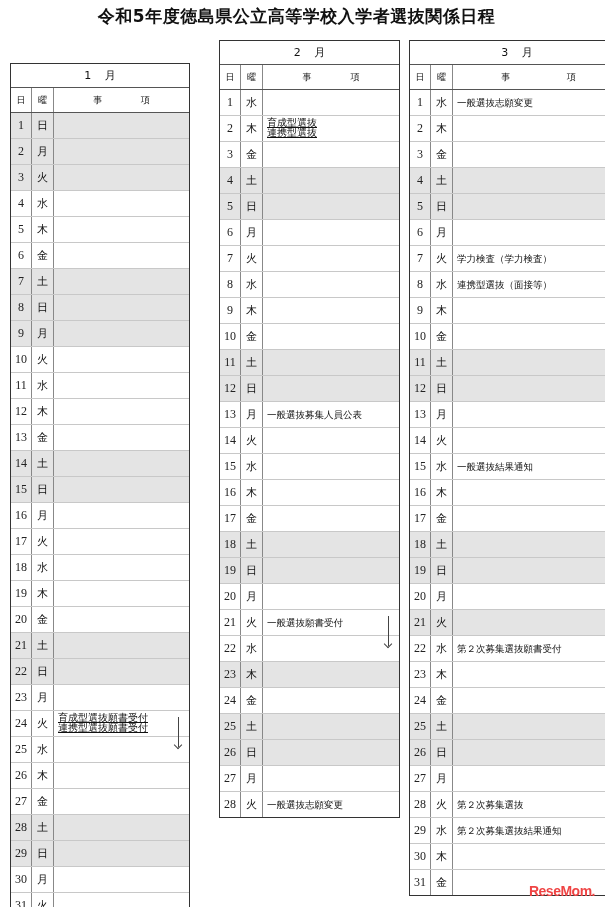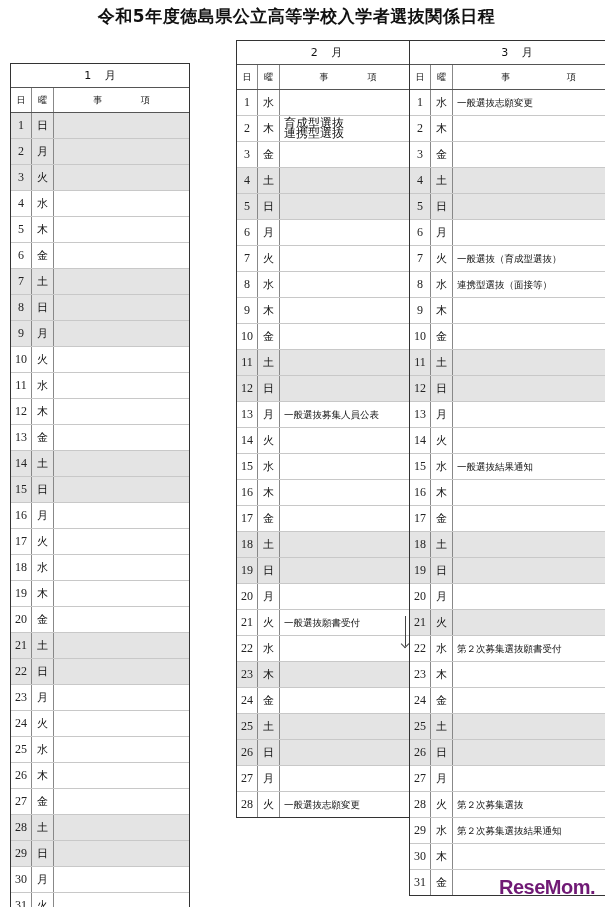--- a/index.html
+++ b/index.html
@@ -16,26 +16,26 @@
   .c-wd  { width:21px; text-align:center; border-right:1px solid #888; flex:none; }
   .c-ev  { flex:1; padding-left:4px; position:relative; white-space:nowrap; overflow:visible; }
   .chead .c-day, .chead .c-wd { font-family:"DejaVu Sans", sans-serif; }
   .chead .c-ev { display:flex; justify-content:space-around; padding:0 20px; }
   .row { display:flex; height:25px; line-height:25px; border-bottom:1px solid #c8c8c8; font-size:11px; }
   .row:last-child { border-bottom:none; }
   .row.holiday { background:#e4e4e4; }
   .row .c-day { font-size:12px; color:#222; }
   .row .c-wd { font-size:11px; }
   .row .c-ev { font-size:9.5px; }
-  .row .c-ev.two { line-height:10px; padding-top:2px; font-size:12px; }
+  .row .c-ev.two { line-height:10px; padding-top:2px; font-size:10px;text-decoration:underline; }
   .arrow { position:absolute; width:1px; background:#444; }
   .arrow::after { content:""; position:absolute; left:-3px; bottom:-1px; width:5px; height:5px;
                   border-right:1px solid #444; border-bottom:1px solid #444; transform:rotate(45deg); }
   .logo { position:absolute; right:10px; bottom:8px; font-family:"Liberation Sans", sans-serif;
-          font-weight:bold; font-size:20px; color:#701a75; letter-spacing:-0.5px; }
+          font-weight:bold; font-size:14px; color:#ef4444; letter-spacing:-0.5px; }
 </style>
 </head>
 <body>
 
 <div class="title">令和5年度徳島県公立高等学校入学者選抜関係日程</div>
 
 <div class="month" id="m0" style="left:10px; width:180px;margin-top:23px;">
     <div class="mhead">1 月</div>
     <div class="chead">
       <div class="c-day">日</div>
@@ -156,20 +156,25 @@
       <div class="c-ev"><span></span></div>
     </div>
     <div class="row">
       <div class="c-day">23</div>
       <div class="c-wd">月</div>
       <div class="c-ev"><span></span></div>
     </div>
     <div class="row">
       <div class="c-day">24</div>
       <div class="c-wd">火</div>
+      <div class="c-ev two">
+        <div>育成型選抜願書受付</div>
+        <div>連携型選抜願書受付</div>
+        <div class="arrow" style="right:10px; top:6px; height:30px;"></div>
+      </div>
     </div>
     <div class="row">
       <div class="c-day">25</div>
       <div class="c-wd">水</div>
       <div class="c-ev"><span></span></div>
     </div>
     <div class="row">
       <div class="c-day">26</div>
       <div class="c-wd">木</div>
       <div class="c-ev"><span></span></div>
@@ -193,21 +198,21 @@
       <div class="c-day">30</div>
       <div class="c-wd">月</div>
       <div class="c-ev"><span></span></div>
     </div>
     <div class="row">
       <div class="c-day">31</div>
       <div class="c-wd">火</div>
       <div class="c-ev"><span></span></div>
     </div>
   </div>
-<div class="month" id="m1" style="left:236px; width:181px;">
+<div class="month" id="m1" style="left:219px; width:181px;">
     <div class="mhead">2 月</div>
     <div class="chead">
       <div class="c-day">日</div>
       <div class="c-wd">曜</div>
       <div class="c-ev">
         <span>事</span>
         <span>項</span>
       </div>
     </div>
     <div class="row">
@@ -389,21 +394,21 @@
       <div class="c-ev"><span></span></div>
     </div>
     <div class="row">
       <div class="c-day">6</div>
       <div class="c-wd">月</div>
       <div class="c-ev"><span></span></div>
     </div>
     <div class="row">
       <div class="c-day">7</div>
       <div class="c-wd">火</div>
-      <div class="c-ev"><span>一般選抜（育成型選抜）</span></div>
+      <div class="c-ev"><span>学力検査（学力検査）</span></div>
     </div>
     <div class="row">
       <div class="c-day">8</div>
       <div class="c-wd">水</div>
       <div class="c-ev"><span>連携型選抜（面接等）</span></div>
     </div>
     <div class="row">
       <div class="c-day">9</div>
       <div class="c-wd">木</div>
     </div>

